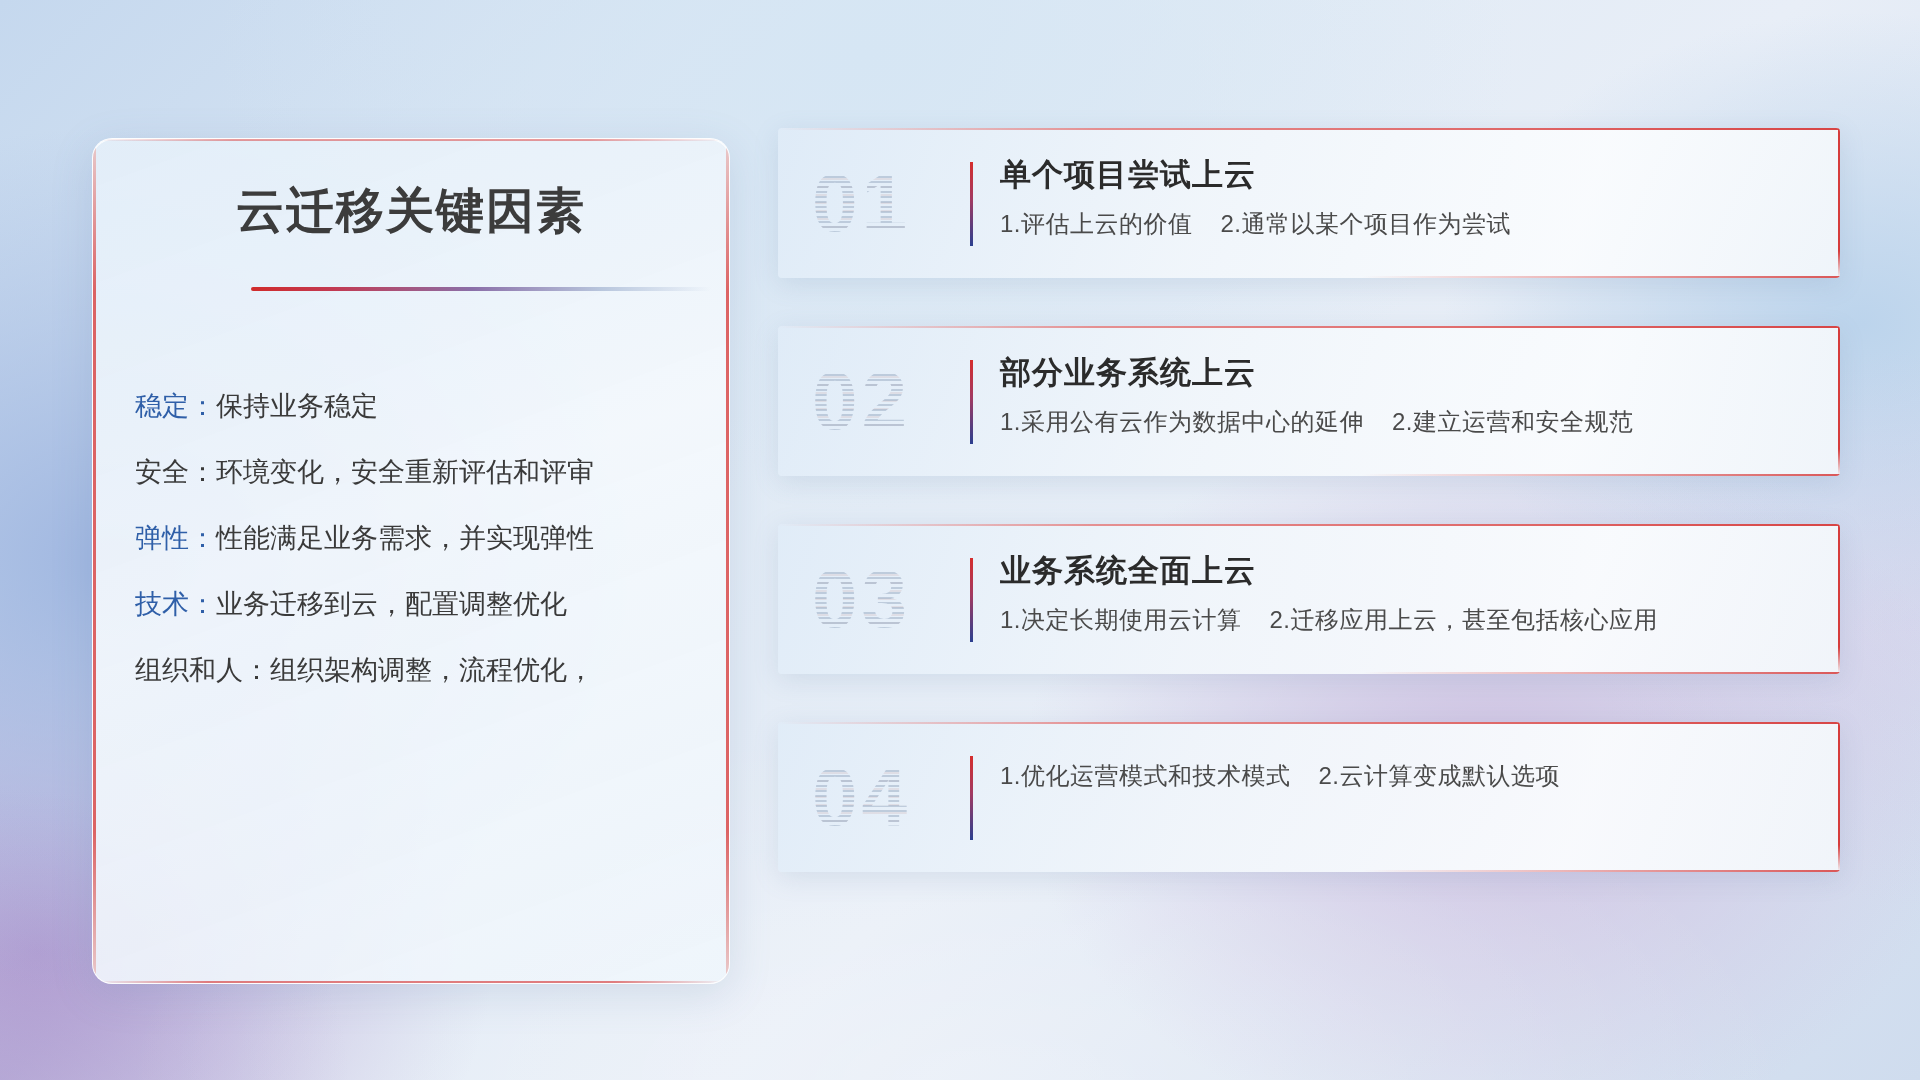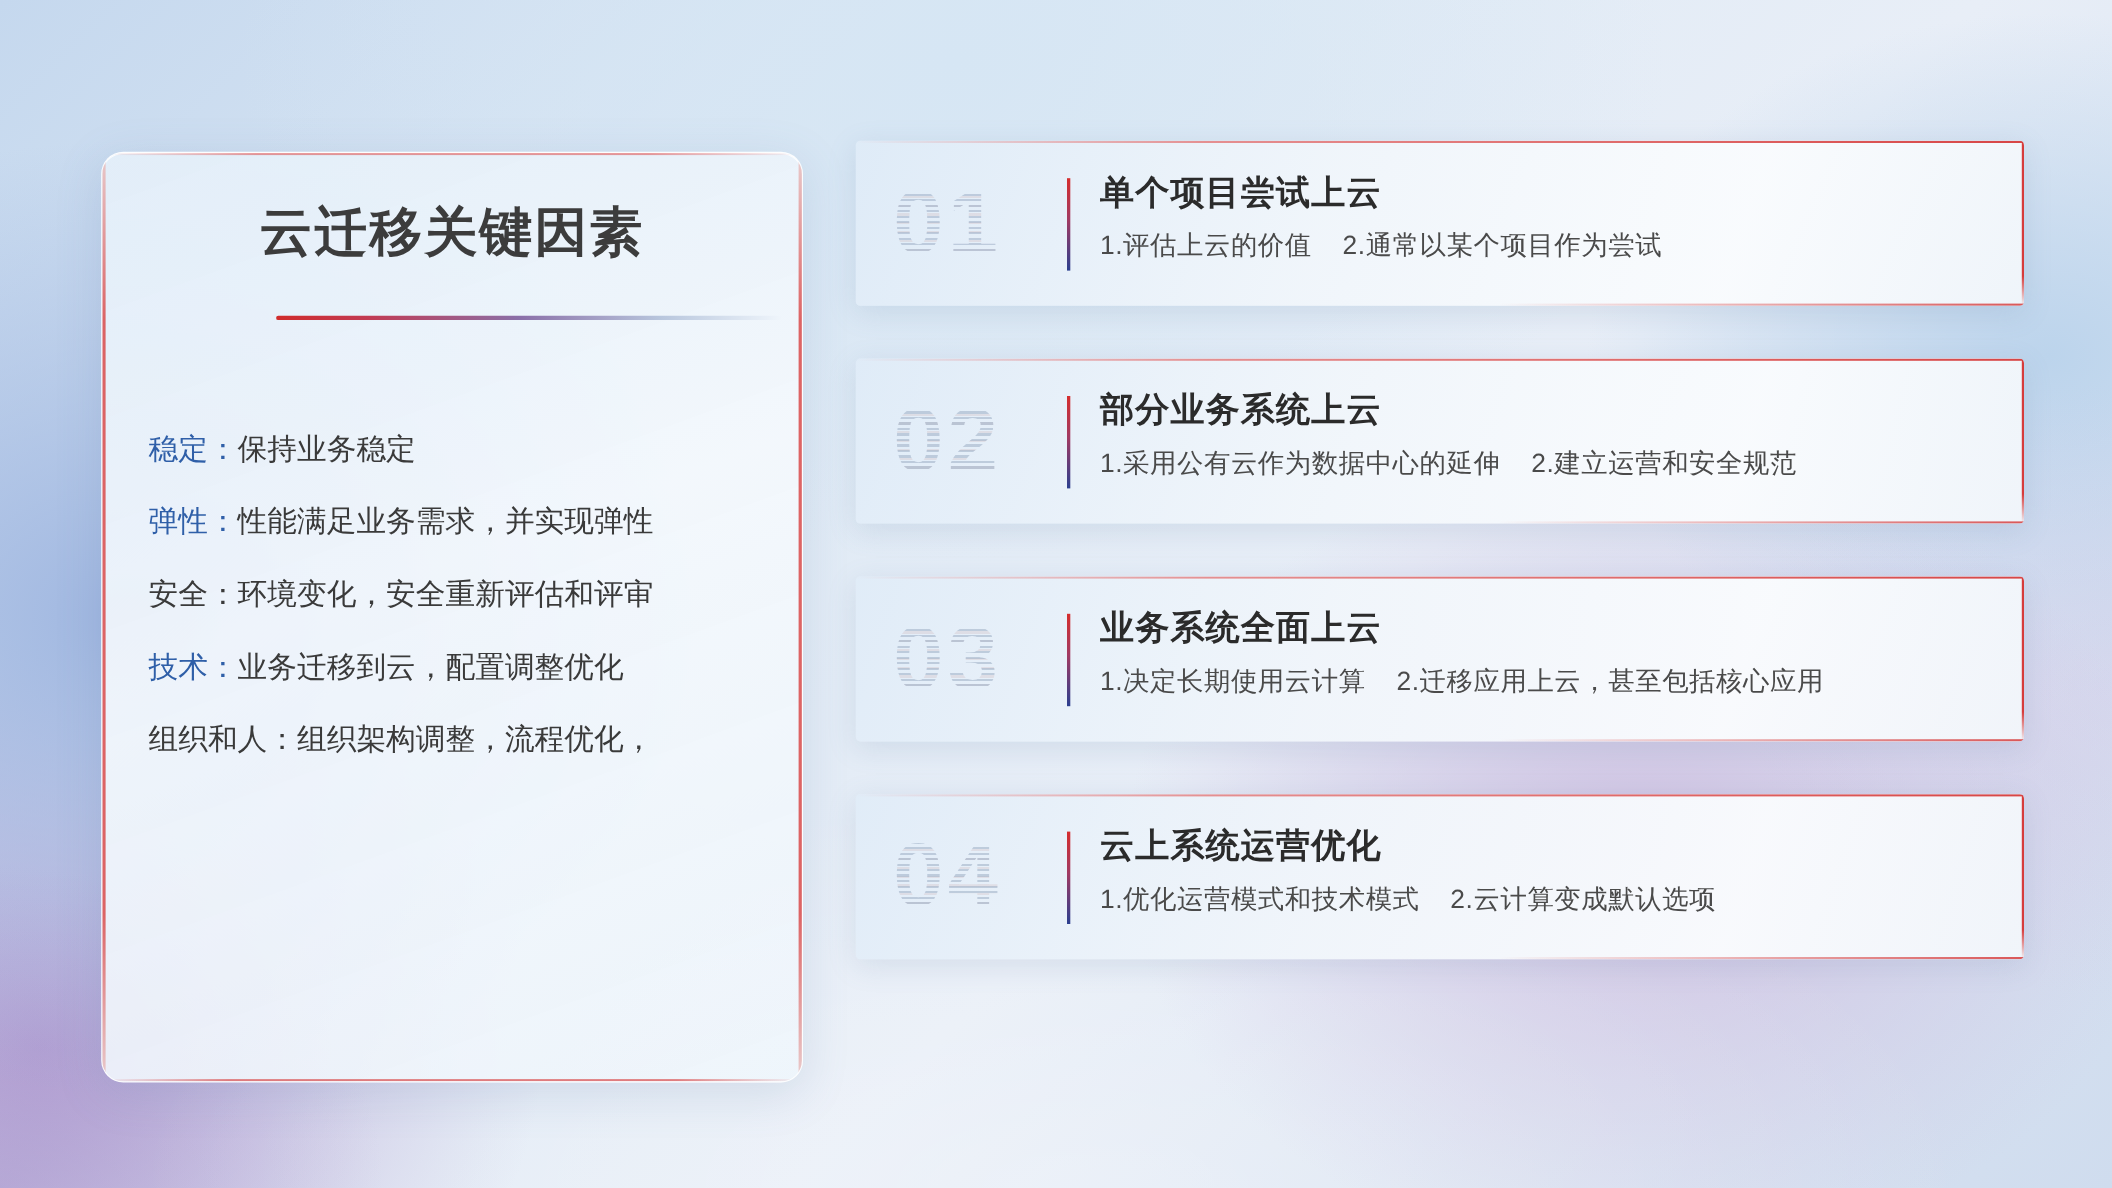--- a/index.html
+++ b/index.html
@@ -30,20 +30,21 @@
   }
 
   
   #left-panel{
     position:absolute; left:92px; top:138px; width:638px; height:846px;
     border-radius:20px;
     background:linear-gradient(160deg, rgba(228,239,249,0.92) 0%, rgba(245,249,253,0.90) 45%, rgba(238,245,251,0.88) 100%);
     border:1px solid rgba(255,255,255,0.85);
     box-shadow:0 10px 42px rgba(100,130,170,0.18), inset 0 1px 0 rgba(255,255,255,0.9);
     overflow:hidden;
+    font-family:Liberation Mono, monospace;
   }
   #left-panel::before{
     content:""; position:absolute; left:0; top:0; bottom:0; width:3px;
     background:linear-gradient(180deg,#e9c6c6 0%, #d94a4a 18%, #d94a4a 82%, #e9c6c6 100%);
     opacity:.85;
   }
   #left-panel::after{
     content:""; position:absolute; right:0; top:0; bottom:0; width:3px;
     background:linear-gradient(180deg,#e9c6c6 0%, #d94a4a 18%, #d94a4a 82%, #e9c6c6 100%);
     opacity:.85;
@@ -168,24 +169,24 @@
   <div class="panel-edge-bottom"></div>
 
   <div id="panel-title">云迁移关键因素</div>
   <div id="title-underline"></div>
 
   <div id="factor-list">
     <div class="factor-row">
       <span class="factor-label" style="color: rgb(47, 95, 168);">稳定：</span><span class="factor-text">保持业务稳定</span>
     </div>
     <div class="factor-row">
+      <span class="factor-label plain" style="color: rgb(58, 58, 58);">安全：</span><span class="factor-text">环境变化，安全重新评估和评审</span>
+    </div>
+    <div class="factor-row">
       <span class="factor-label" style="color: rgb(47, 95, 168);">弹性：</span><span class="factor-text">性能满足业务需求，并实现弹性</span>
-    </div>
-    <div class="factor-row">
-      <span class="factor-label plain" style="color: rgb(58, 58, 58);">安全：</span><span class="factor-text">环境变化，安全重新评估和评审</span>
     </div>
     <div class="factor-row">
       <span class="factor-label" style="color: rgb(47, 95, 168);">技术：</span><span class="factor-text">业务迁移到云，配置调整优化</span>
     </div>
     <div class="factor-row">
       <span class="factor-label plain" style="color: rgb(58, 58, 58);">组织和人：</span><span class="factor-text">组织架构调整，流程优化，</span>
     </div>
   </div>
 </div>
 
@@ -229,20 +230,19 @@
       </div>
     </div>
   </div>
 
   <div class="card">
     <div class="card-bottom-edge"></div>
     <div class="card-num-ghost">04</div>
     <div class="card-num">04</div>
     <div class="card-divider"></div>
     <div class="card-body">
-      <div class="card-title">云上系统运营优化</div>
       <div class="card-desc">
         <span class="seg1">1.优化运营模式和技术模式</span><span class="seg2">2.云计算变成默认选项</span>
       </div>
     </div>
   </div>
 
 </div>
 
 </body></html>

